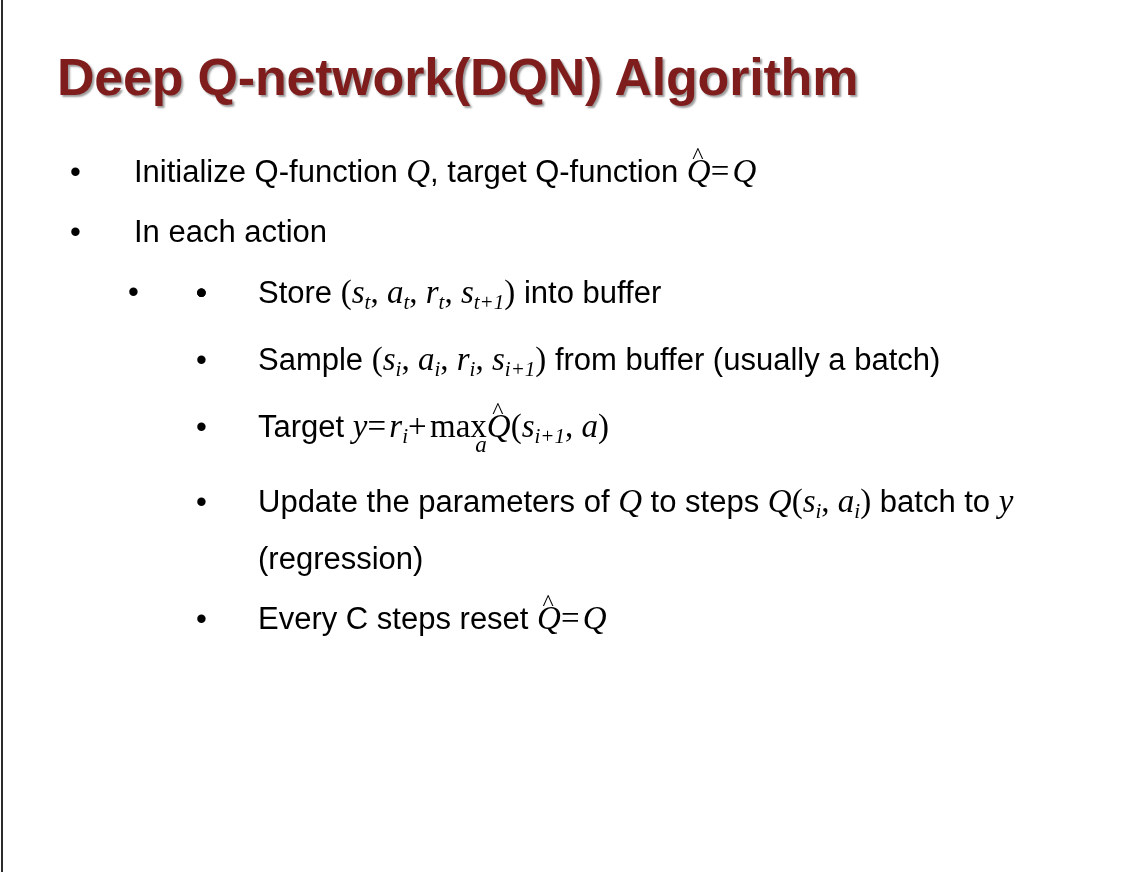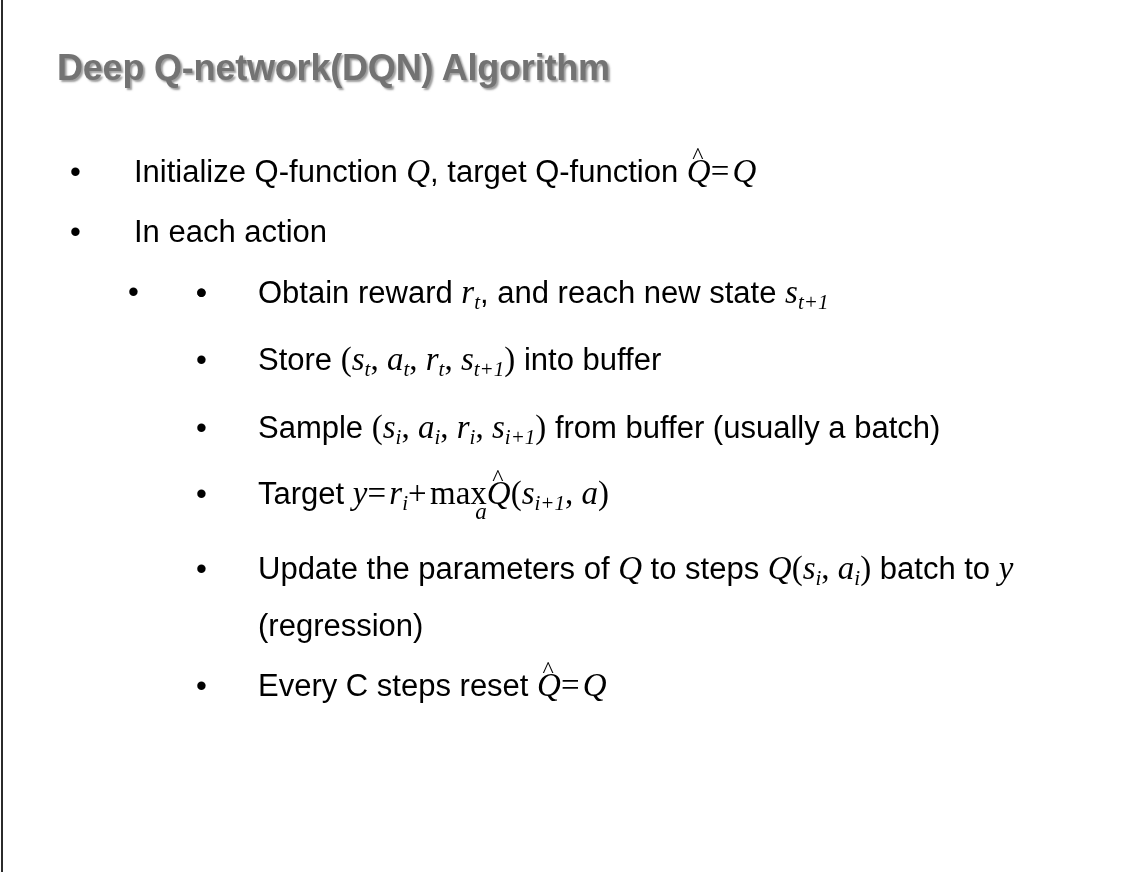--- a/index.html
+++ b/index.html
@@ -26,26 +26,26 @@
     width: 2px;
     height: 872px;
     background: #2b2b2b;
   }
 
   
   #slide-title {
     position: absolute;
     left: 57px;
     top: 49px;
-    font-size: 36px;
+    font-size: 52px;
     font-weight: bold;
     letter-spacing: -0.2px;
     line-height: 1.08;
     white-space: nowrap;
-    color: #737373;
+    color: #7f1d1d;
     text-shadow: 2px 2px 2px rgba(90,90,90,0.60);
   }
 
   
   #body {
     position: absolute;
     left: 0;
     top: 148px;
     width: 1124px;
   }
@@ -183,21 +183,20 @@
     <div class="bullet lvl2" id="b-foreach">
       <span class="dot">•</span>
     </div>
 
     <div class="bullet lvl3" id="b-given">
       <span class="dot">•</span>
     </div>
 
     <div class="bullet lvl3" id="b-obtain">
       <span class="dot">•</span>
-      <span class="btext"><span>Obtain reward </span><span class="mi">r</span><span class="msub">t</span><span>, and reach new state </span><span class="mi">s</span><span class="msub up">t+1</span></span>
     </div>
 
     <div class="bullet lvl3" id="b-store">
       <span class="dot">•</span>
       <span class="btext"><span>Store </span><span class="mop">(</span><span class="mi">s</span><span class="msub">t</span><span class="mop">, </span><span class="mi">a</span><span class="msub">t</span><span class="mop">, </span><span class="mi">r</span><span class="msub">t</span><span class="mop">, </span><span class="mi">s</span><span class="msub up">t+1</span><span class="mop">)</span><span> into buffer</span></span>
     </div>
 
     <div class="bullet lvl3" id="b-sample">
       <span class="dot">•</span>
       <span class="btext"><span>Sample </span><span class="mop">(</span><span class="mi">s</span><span class="msub">i</span><span class="mop">, </span><span class="mi">a</span><span class="msub">i</span><span class="mop">, </span><span class="mi">r</span><span class="msub">i</span><span class="mop">, </span><span class="mi">s</span><span class="msub up">i+1</span><span class="mop">)</span><span> from buffer (usually a batch)</span></span>

